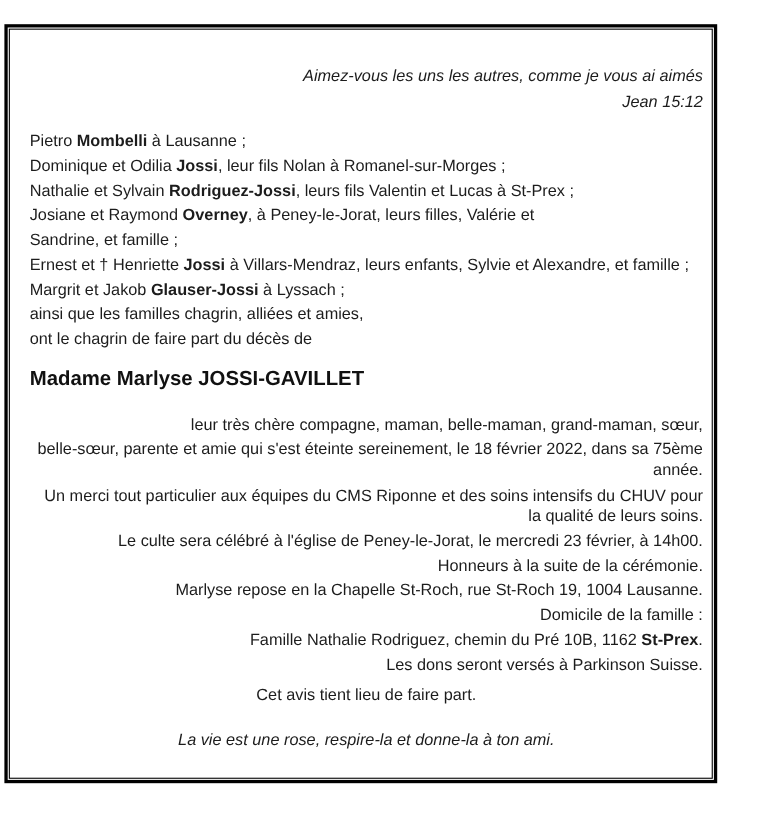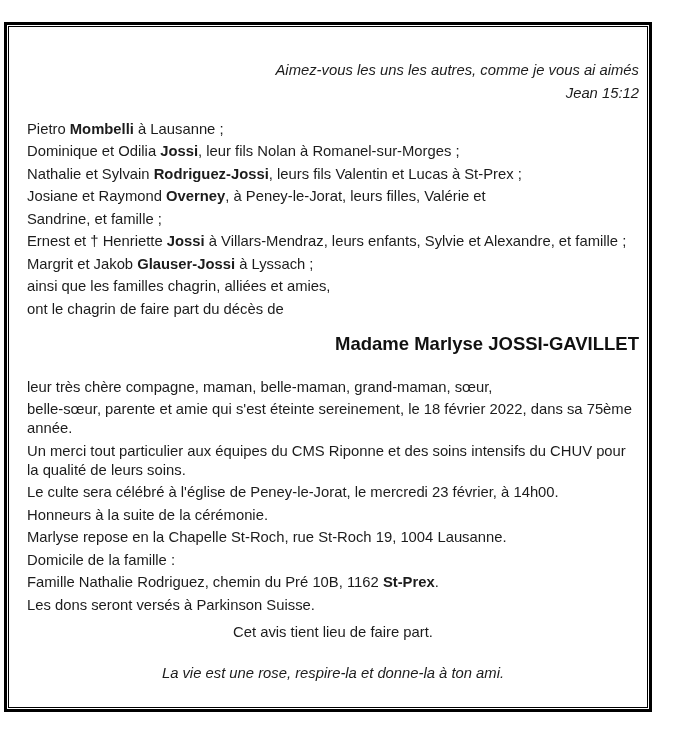--- a/index.html
+++ b/index.html
@@ -30,25 +30,25 @@
     font-size: 14.8px;
     line-height: 19px;
   }
   p { margin: 0 0 3.5px 0; }
   .epigraph { text-align: right; font-style: italic; margin-bottom: 17px; }
   .family-block { margin-bottom: 12px; }
   .title {
     font-size: 18.5px;
     font-weight: bold;
     line-height: 25px;
-    text-align: right;
+    text-align: left;
     margin: 0 0 22px 0;
     color: #111;
   }
-  .body-block { margin-bottom: 0; }
+  .body-block { margin-bottom: 0; text-align: right; }
   .closing { text-align: center; margin-top: 8px; }
   .final-quote { text-align: center; font-style: italic; margin-top: 22px; }
   b { font-weight: bold; }
 </style>
 </head>
 <body>
 
 <div class="page">
   <div class="frame-outer">
     <div class="frame-inner">

